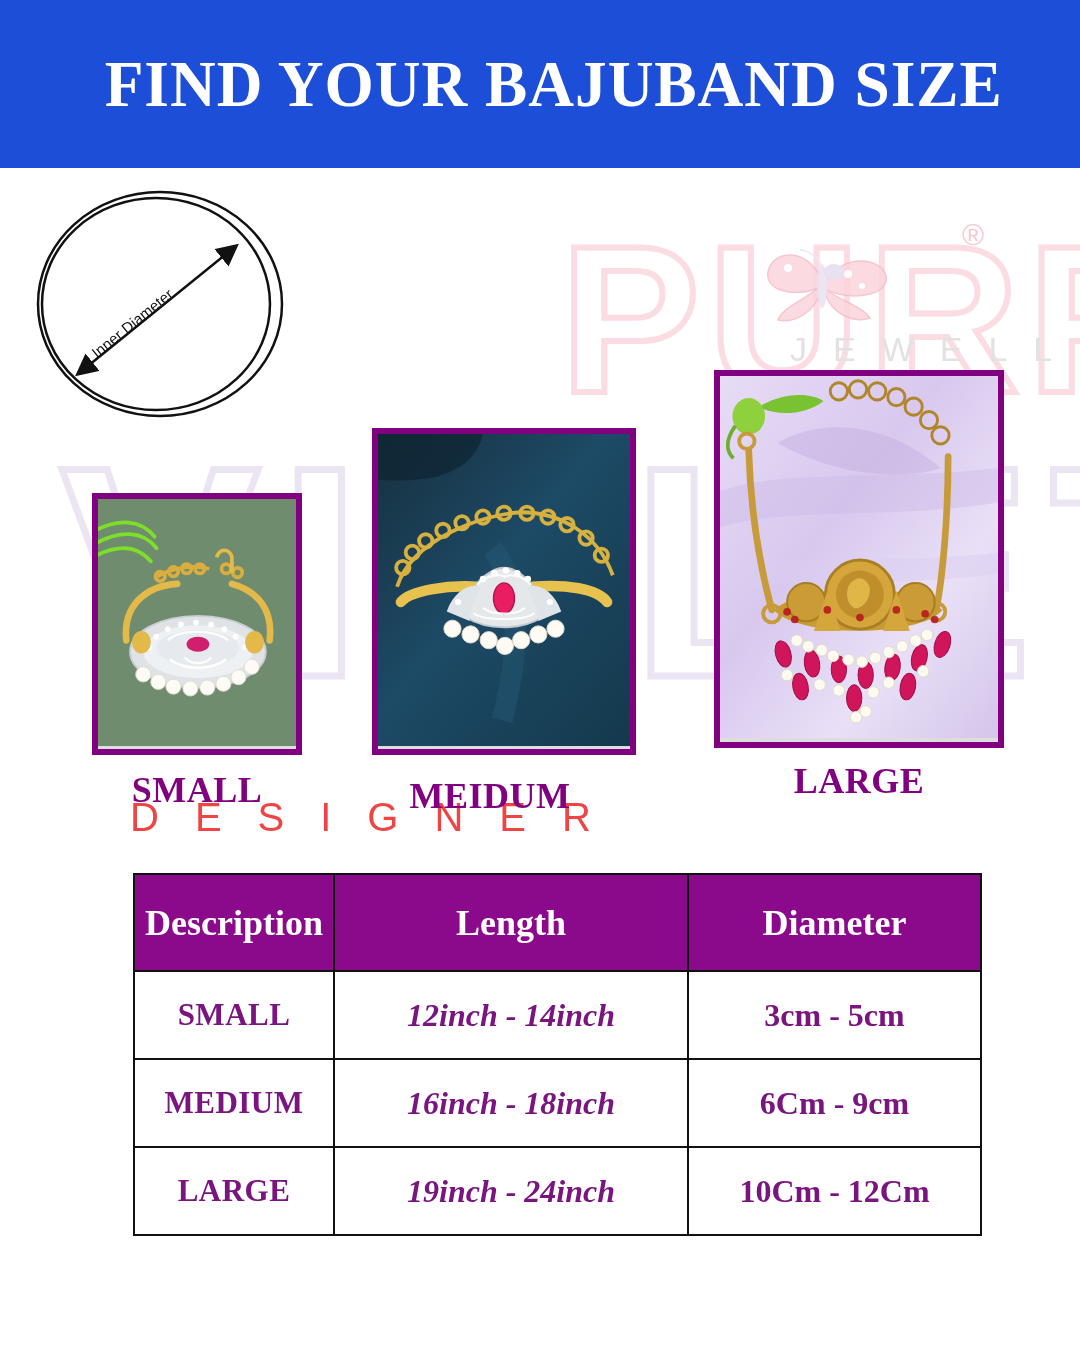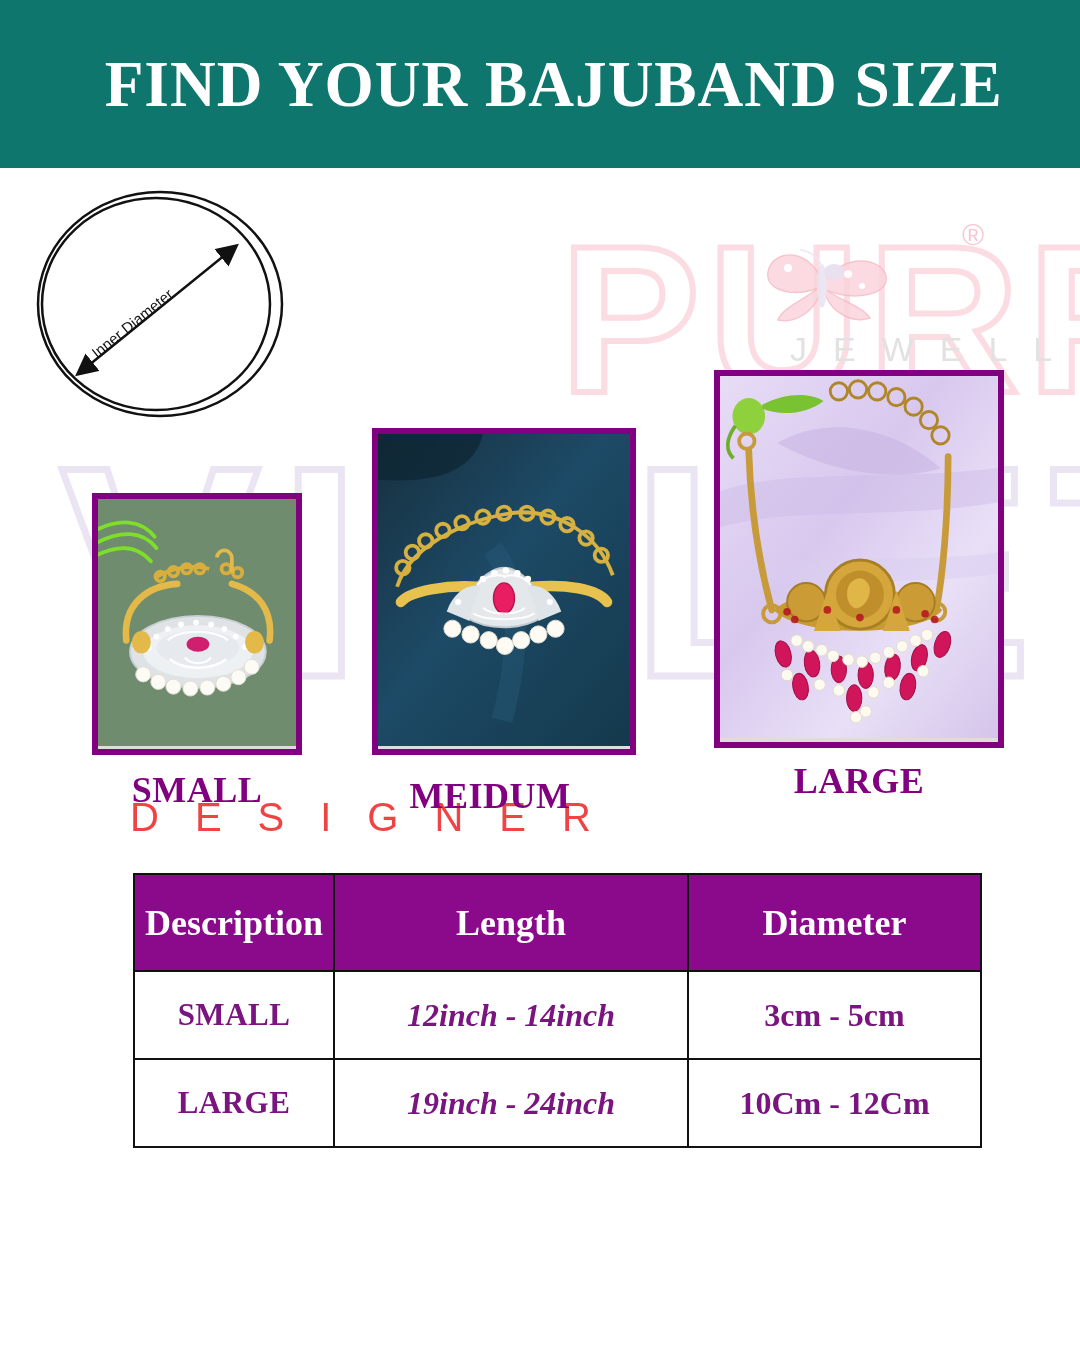--- a/index.html
+++ b/index.html
@@ -100,21 +100,21 @@
     height: 110px;
     opacity: .85;
   }
 
   
   .header-band {
     position: absolute;
     left: 0; top: 0;
     width: 1080px;
     height: 168px;
-    background: #0f766e;
+    background: #1d4ed8;
     z-index: 5;
     display: flex;
     align-items: center;
     justify-content: center;
     padding-left: 28px;
   }
   .header-title {
     color: #ffffff;
     font-family: "Liberation Serif", serif;
     font-size: 66px;
@@ -503,20 +503,25 @@
         <th>Diameter</th>
       </tr>
     </thead>
     <tbody>
       <tr>
         <td class="desc">SMALL</td>
         <td class="len">12inch - 14inch</td>
         <td class="dia">3cm - 5cm</td>
       </tr>
       <tr>
+        <td class="desc">MEDIUM</td>
+        <td class="len">16inch - 18inch</td>
+        <td class="dia">6Cm - 9cm</td>
+      </tr>
+      <tr>
         <td class="desc">LARGE</td>
         <td class="len">19inch - 24inch</td>
         <td class="dia">10Cm - 12Cm</td>
       </tr>
     </tbody>
   </table>
 
 </div>
 
 </body></html>

